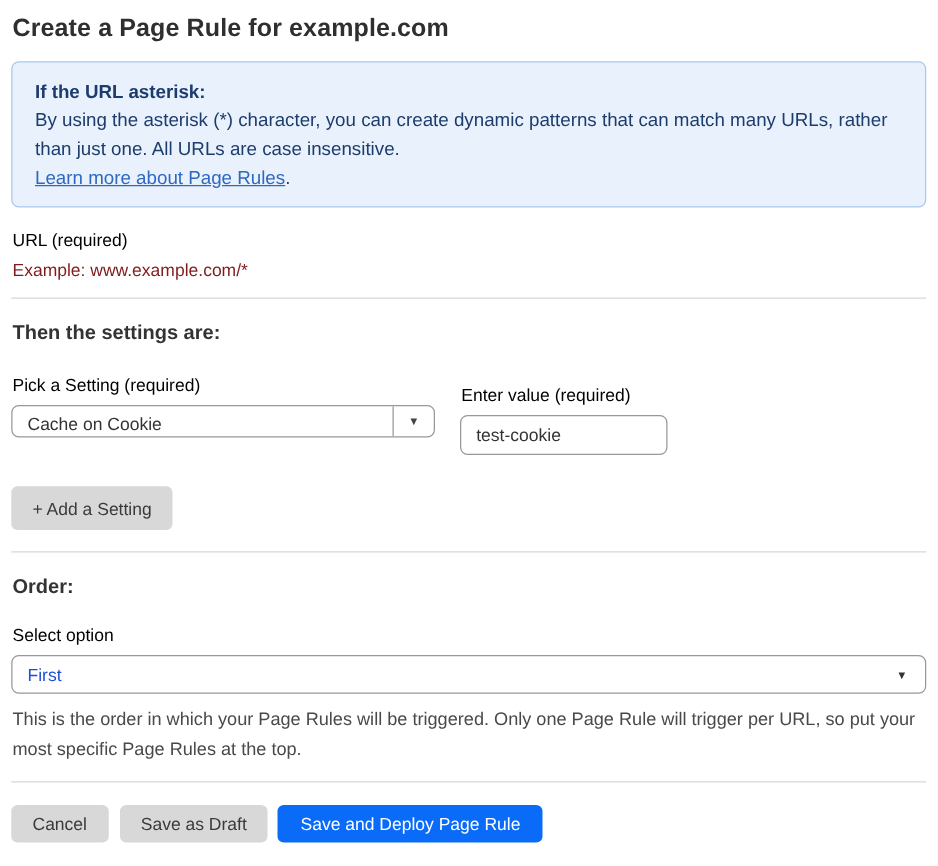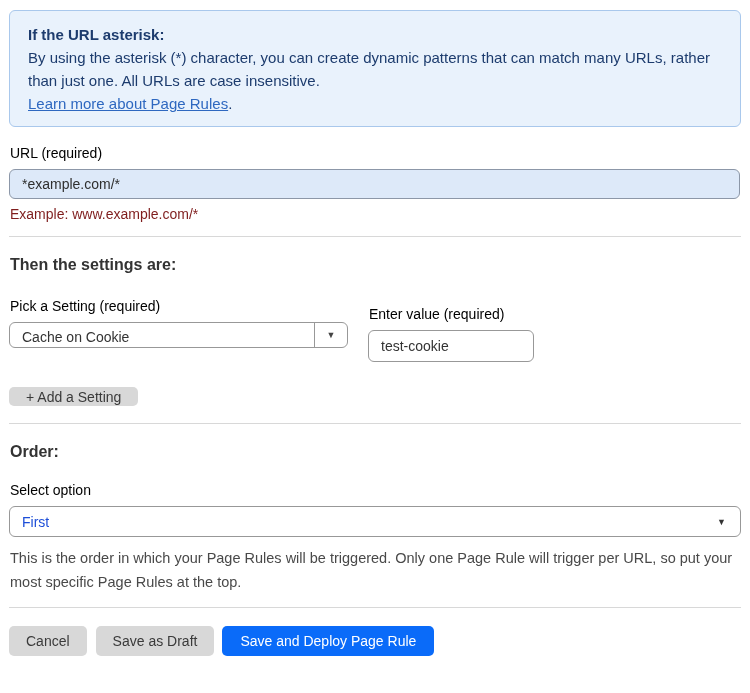--- a/index.html
+++ b/index.html
@@ -129,21 +129,21 @@
     height: 30px;
     background: #d8d8d8;
     border: none;
     border-radius: 5px;
     padding: 0 17px;
     font-size: 14px;
     color: #3a3a3a;
     font-family: "Liberation Sans", sans-serif;
     cursor: pointer;
   }
-  .add-setting { margin-top: 25px; height: 19px; }
+  .add-setting { margin-top: 25px; height: 35px; }
 
   .select-full {
     display: flex;
     align-items: center;
     justify-content: space-between;
     width: 732px;
     height: 31px;
     background: #ffffff;
     border: 1px solid #989898;
     border-radius: 6px;
@@ -176,29 +176,29 @@
     color: #ffffff;
     font-family: "Liberation Sans", sans-serif;
     cursor: pointer;
   }
 </style>
 </head>
 <body>
 
 <div class="container">
 
+  <h1 class="page-title">Create a Page Rule for example.com</h1>
 
   <div class="info-box">
     <p class="info-heading">If the URL asterisk:</p>
     <p class="info-body">By using the asterisk (*) character, you can create dynamic patterns that can match many URLs, rather than just one. All URLs are case insensitive.</p>
     <p class="info-link-line"><a href="#">Learn more about Page Rules</a><span>.</span></p>
   </div>
 
   <label class="field-label">URL (required)</label>
-  <input class="url-input" type="text" value="*example.com/*" style="">
   <p class="example-text">Example: www.example.com/*</p>
 
   <hr class="divider d1">
 
   <h2 class="section-heading">Then the settings are:</h2>
 
   <div class="settings-row">
     <div class="setting-col">
       <label class="field-label">Pick a Setting (required)</label>
       <div class="select-custom">

